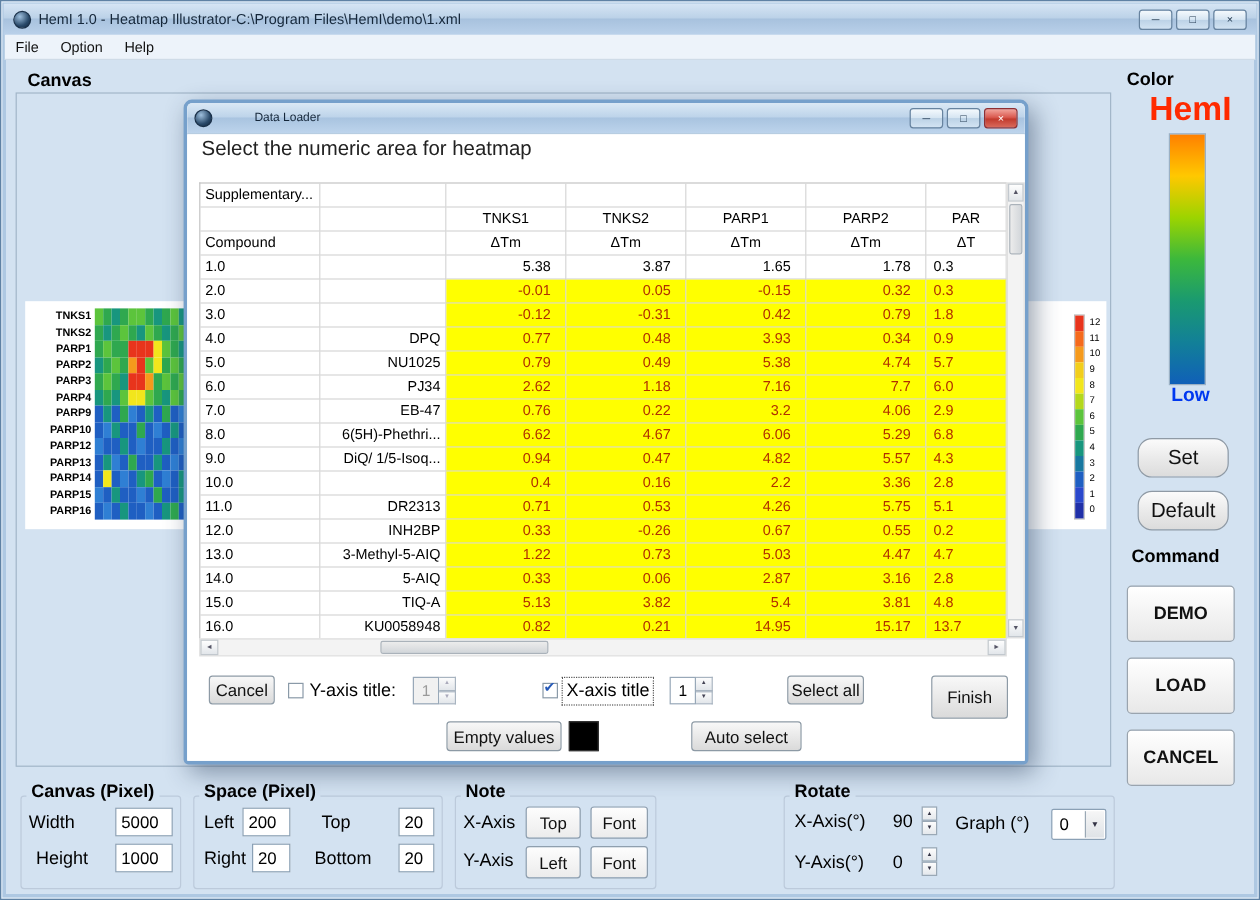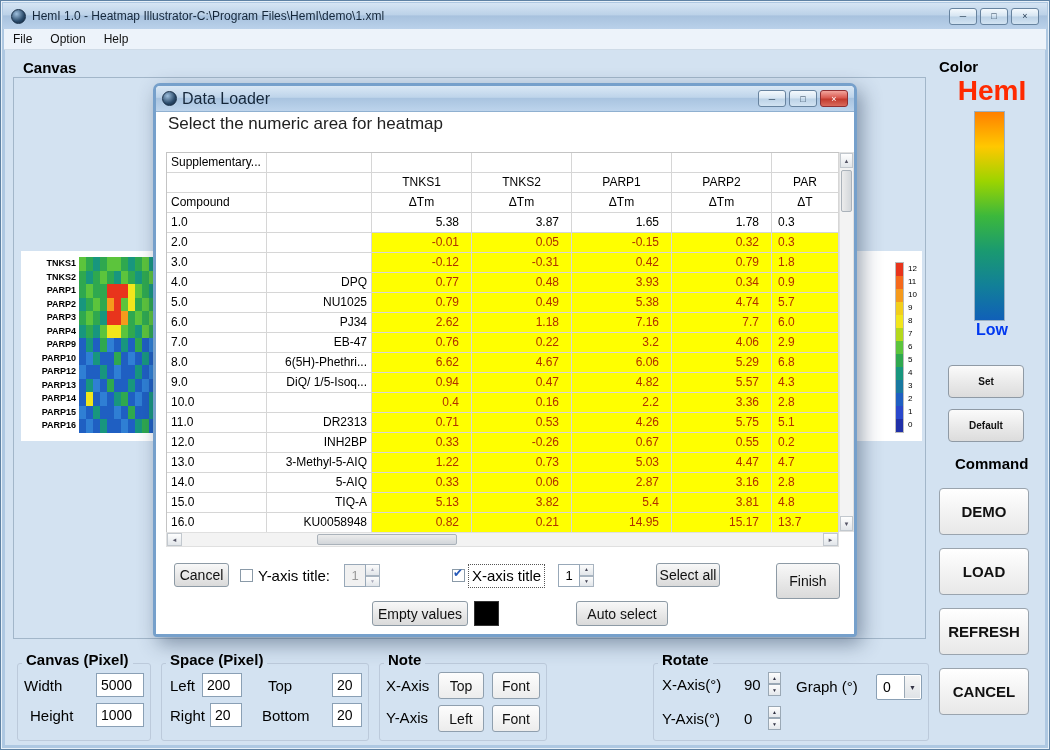--- a/index.html
+++ b/index.html
@@ -34,25 +34,25 @@
   .cb-seg{height:13px;}
   .cb-ticks{position:absolute;left:887px;top:11px;}
   .cb-tick{height:13px;line-height:13px;font-size:8px;color:#000;}
 
   
   .panel-title{position:absolute;font-size:15px;font-weight:bold;color:#000;}
   .color-title{left:938px;top:57px;}
   .high-label{position:absolute;left:950px;top:74px;width:82px;text-align:center;font-size:28px;font-weight:bold;}
   .color-gradient{position:absolute;left:973px;top:110px;width:31px;height:210px;border:1px solid #9ab0c4;}
   .low-label{position:absolute;left:950px;top:320px;width:82px;text-align:center;font-size:16px;font-weight:bold;}
-  .btn{position:absolute;display:flex;align-items:center;justify-content:center;font-size:10px;font-weight:bold;color:#111;
-       background:linear-gradient(#fbfbfb,#e9e9e9 55%,#dcdcdc);border:1px solid #8f9aa5;border-radius:4px;}
+  .btn{position:absolute;display:flex;align-items:center;justify-content:center;font-size:17px;font-weight:normal;color:#111;
+       background:linear-gradient(#fbfbfb,#e9e9e9 55%,#dcdcdc);border:1px solid #8f9aa5;border-radius:12px;}
   .set-btn{left:947px;top:364px;width:76px;height:33px;}
   .default-btn{left:947px;top:408px;width:76px;height:33px;}
-  .command-title{left:942px;top:454px;margin-left:12px;}
+  .command-title{left:942px;top:454px;}
   .cmd-wrap{position:absolute;left:938px;top:487px;width:90px;}
   .cmd-btn{width:90px;height:47px;margin-bottom:13px;display:flex;align-items:center;justify-content:center;
            background:linear-gradient(#ffffff,#f2f2f2 55%,#e8e8e8);border:1px solid #9aa4ae;border-radius:4px;
            font-size:15px;font-weight:bold;color:#111;}
 
   
   .group{position:absolute;top:662px;height:78px;border:1px solid #bccadb;border-radius:3px;}
   .group-title{position:absolute;top:-13px;left:4px;background:#d3e2f1;padding:0 4px;font-size:15px;font-weight:bold;white-space:nowrap;color:#000;}
   .g-canvas{left:16px;width:134px;}
   .g-space{left:160px;width:208px;}
@@ -70,21 +70,21 @@
   .dropdown{position:absolute;height:26px;background:#fff;border:1px solid #8aa0b5;border-radius:2px;}
   .dd-value{position:absolute;left:6px;top:4px;font-size:14px;color:#000;}
   .dd-btn{position:absolute;right:1px;top:1px;bottom:1px;width:16px;border-left:1px solid #9aa8b5;
           background:linear-gradient(#f6f6f6,#dfe3e7);display:flex;align-items:center;justify-content:center;font-size:7px;color:#334;}
 
   
   .dialog{position:absolute;left:152px;top:82px;width:704px;height:554px;border:3px solid #76a0cb;
           border-radius:7px 7px 4px 4px;background:#fff;box-shadow:5px 7px 20px rgba(30,50,80,.45);}
   .dlg-titlebar{height:26px;display:flex;align-items:center;gap:5px;padding:0 6px;border-radius:4px 4px 0 0;
                 background:linear-gradient(#dae8f5 0%,#bed4ea 45%,#a9c4e0 50%,#bdd4ec 100%);border-bottom:1px solid #8fb0d0;}
-  .dlg-title{font-size:16px;color:#15273a;}
+  .dlg-title{font-size:10px;color:#15273a;margin-left:30px;}
   .dlg-content{position:relative;width:698px;height:522px;background:#fff;}
   .instr1{position:absolute;left:12px;top:2px;font-size:17px;color:#222;}
   .instr2{position:absolute;left:12px;top:21px;font-size:17px;font-weight:bold;color:#111;}
   .tbl{position:absolute;left:10px;top:40px;width:673px;display:grid;background:#fff;
        grid-template-columns:100px 105px 100px 100px 100px 100px 67px;grid-auto-rows:20px;
        border-top:1px solid #c4c4c4;border-left:1px solid #c4c4c4;}
   .c{border-right:1px solid #d6d6d6;border-bottom:1px solid #d6d6d6;font-size:12px;line-height:19px;
      white-space:nowrap;overflow:hidden;text-overflow:ellipsis;padding:0 4px;color:#000;}
   .hdr{text-align:center;}
   .name{text-align:right;}
@@ -392,21 +392,20 @@
   <div class="panel-title color-title">Color</div>
   <div class="high-label" style="color: rgb(255, 42, 0);">HemI</div>
   <div class="color-gradient" style="background: linear-gradient(rgb(255, 128, 0), rgb(255, 200, 0), rgb(156, 212, 0), rgb(60, 184, 60), rgb(26, 154, 112), rgb(18, 128, 152), rgb(16, 96, 184));"></div>
   <div class="low-label" style="color: rgb(0, 56, 240);">Low</div>
   <div class="btn set-btn">Set</div>
   <div class="btn default-btn">Default</div>
   <div class="panel-title command-title">Command</div>
   <div class="cmd-wrap">
       <div class="cmd-btn">DEMO</div>
       <div class="cmd-btn">LOAD</div>
-      <div class="cmd-btn">REFRESH</div>
       <div class="cmd-btn">CANCEL</div>
     </div>
 
   <div class="group g-canvas">
     <span class="group-title">Canvas (Pixel)</span>
     <span class="glabel" style="left:6px;top:13px;">Width</span>
     <div class="ginput" style="left:78px;top:9px;width:48px;">5000</div>
     <span class="glabel" style="left:12px;top:43px;">Height</span>
     <div class="ginput" style="left:78px;top:39px;width:48px;">1000</div>
   </div>

